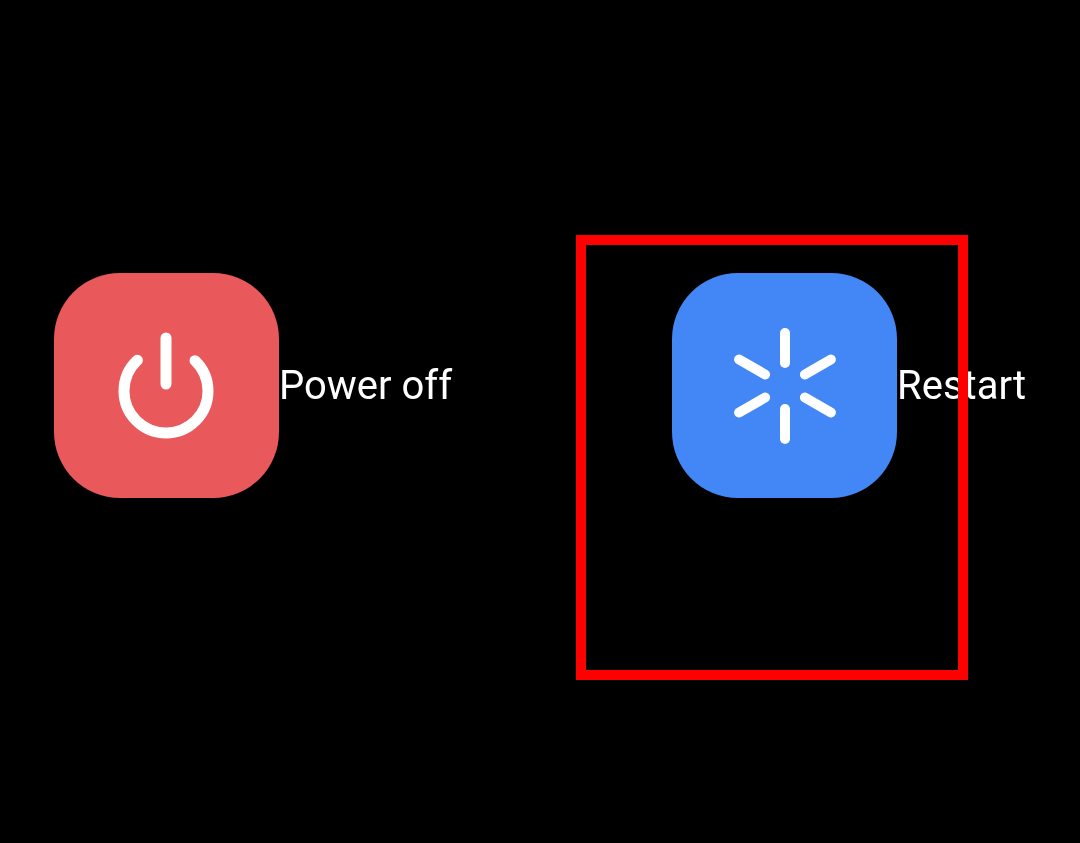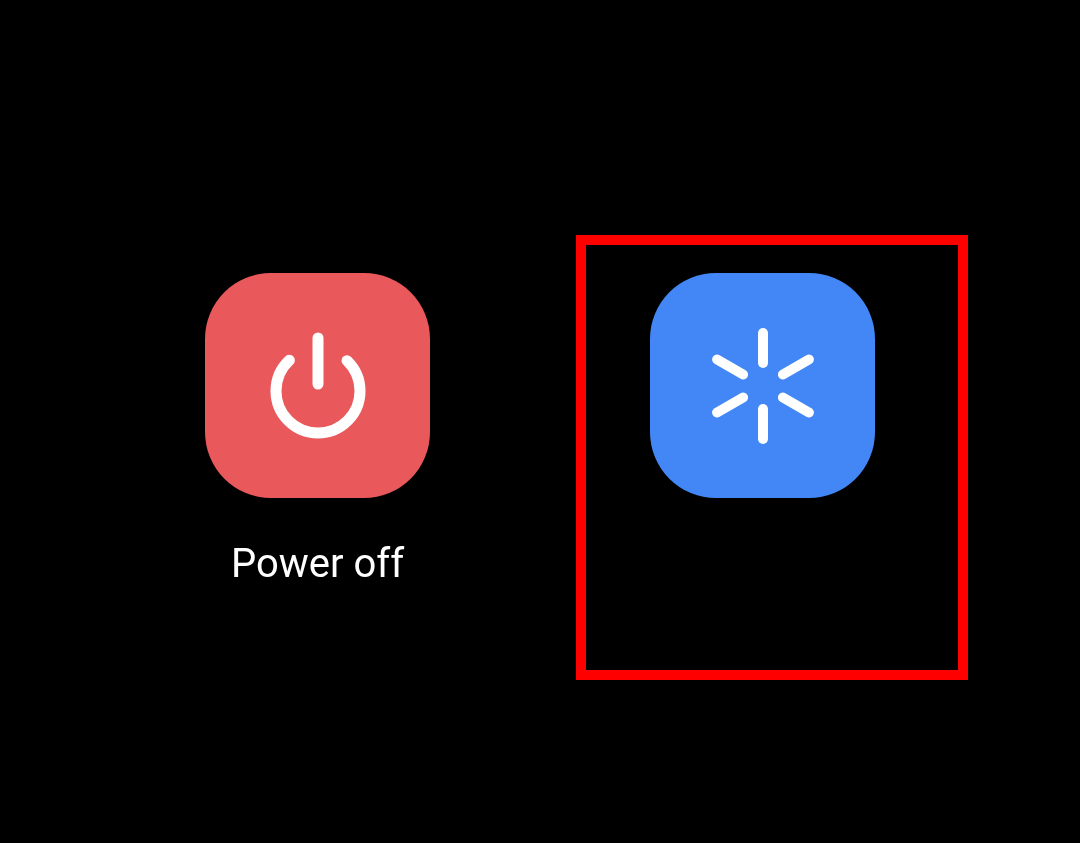--- a/index.html
+++ b/index.html
@@ -22,23 +22,22 @@
       top: 273px;
       left: 0;
       width: 100%;
       display: flex;
       justify-content: center;
       gap: 220px;
     }
     
     .power-option {
       display: flex;
-      flex-direction: column;
+      flex-direction: row;
       align-items: center;
-      gap: 42px;
       cursor: pointer;
     }
     
     .icon-container {
       width: 225px;
       height: 225px;
       border-radius: 66px;
       display: flex;
       align-items: center;
       justify-content: center;
@@ -88,17 +87,18 @@
     <div class="icon-container icon-restart">
       <svg width="130" height="130" viewBox="0 0 130 130" fill="none">
         <line x1="65" y1="12" x2="65" y2="42" stroke="#FFFFFF" stroke-width="10" stroke-linecap="round"></line>
         <line x1="65" y1="88" x2="65" y2="118" stroke="#FFFFFF" stroke-width="10" stroke-linecap="round"></line>
         <line x1="110.9" y1="38.5" x2="84.9" y2="53.5" stroke="#FFFFFF" stroke-width="10" stroke-linecap="round"></line>
         <line x1="45.1" y1="76.5" x2="19.1" y2="91.5" stroke="#FFFFFF" stroke-width="10" stroke-linecap="round"></line>
         <line x1="110.9" y1="91.5" x2="84.9" y2="76.5" stroke="#FFFFFF" stroke-width="10" stroke-linecap="round"></line>
         <line x1="45.1" y1="53.5" x2="19.1" y2="38.5" stroke="#FFFFFF" stroke-width="10" stroke-linecap="round"></line>
       </svg>
     </div>
+    <div class="option-label">Restart</div>
   </div>
 
 </div>
 
 <div class="highlight-box"></div>
 
 </body></html>

